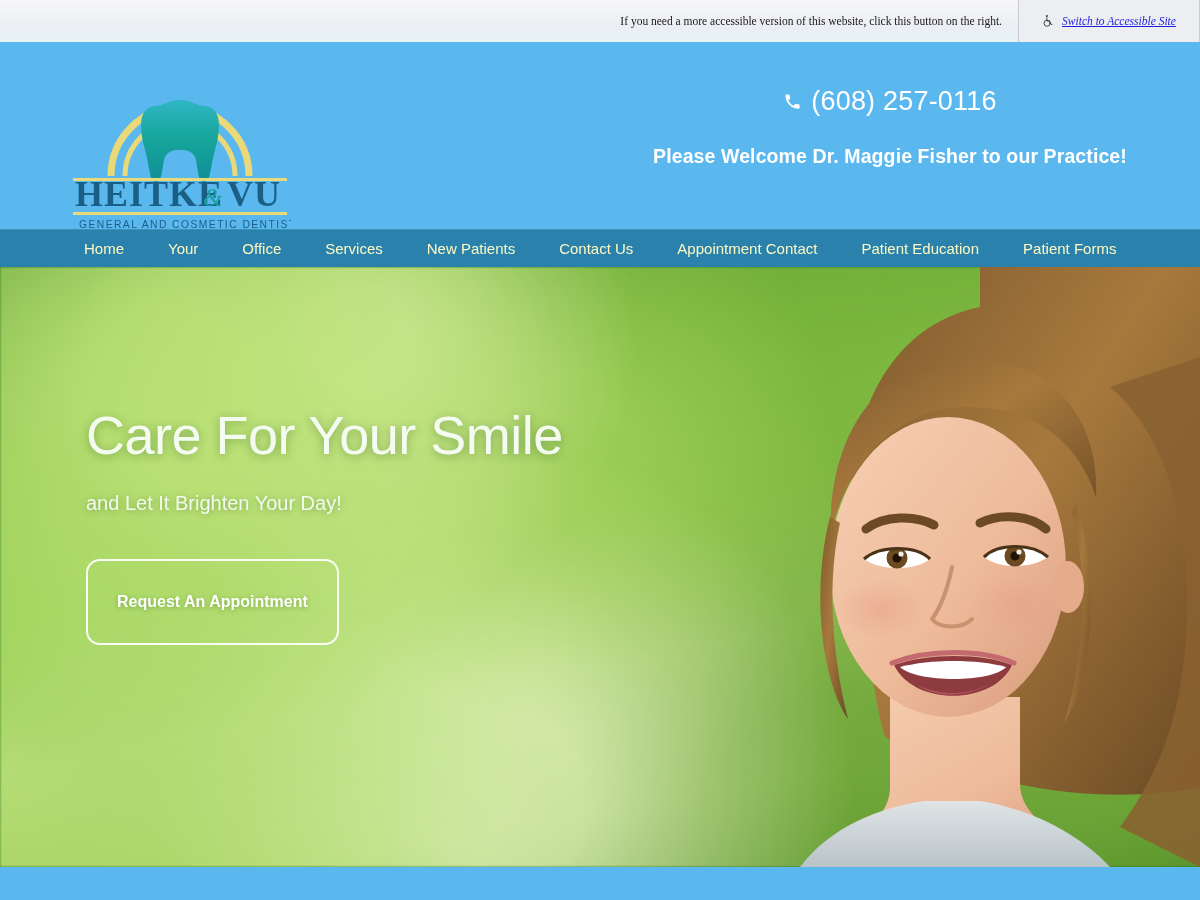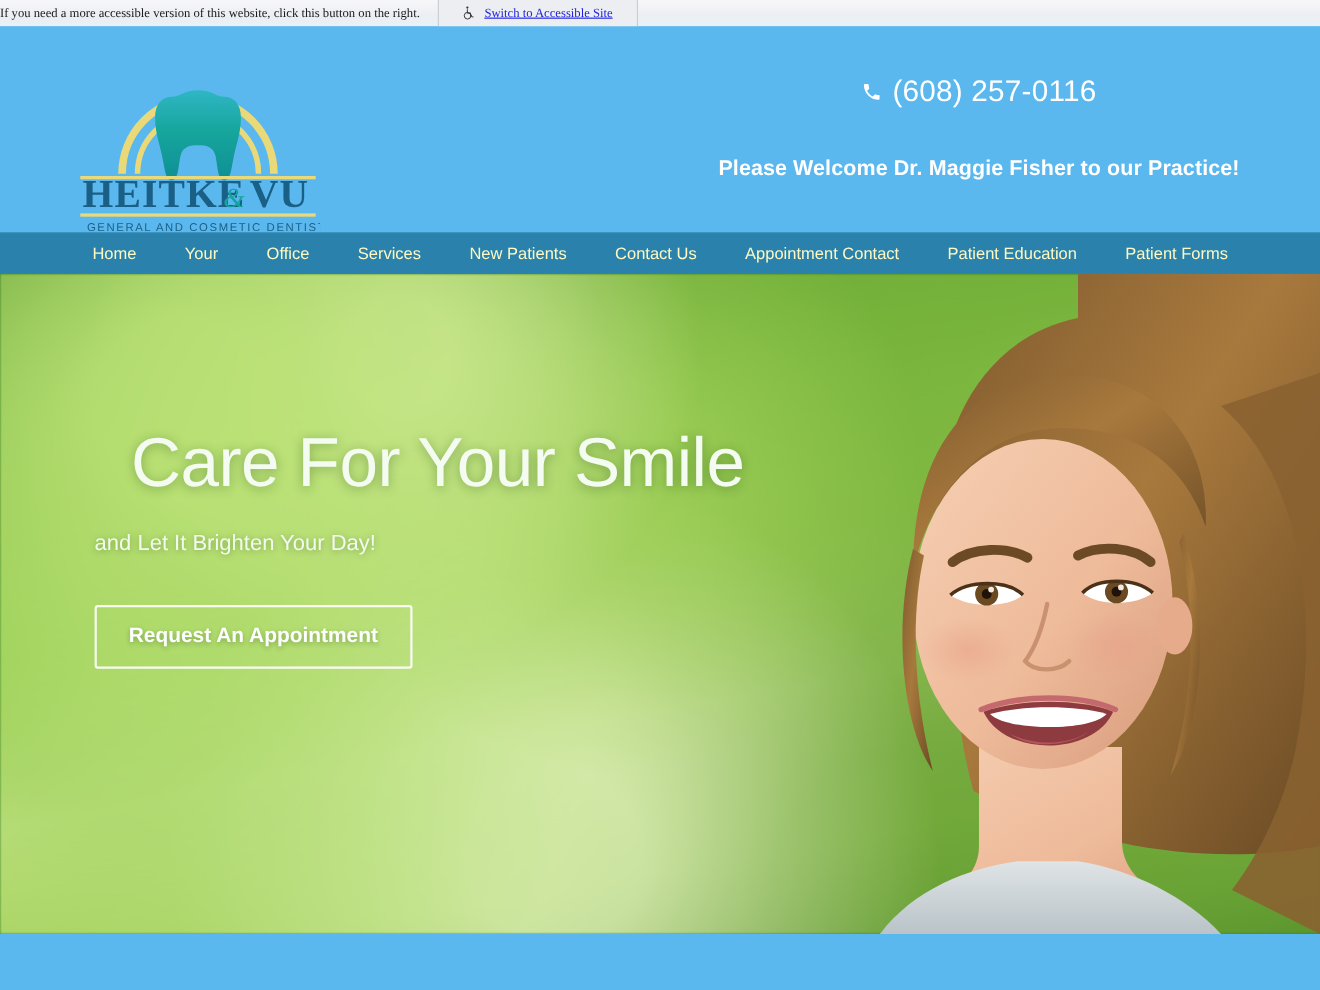--- a/index.html
+++ b/index.html
@@ -4,36 +4,37 @@
 <style>
   * { box-sizing: border-box; margin: 0; padding: 0; }
   html, body {
     width: 1200px; height: 900px;
     font-family: "Liberation Sans", sans-serif;
     overflow: hidden; background: #5bb8ef;
   }
 
   
   .access-bar {
-    height: 24px; width: 1200px;
+    height: 42px; width: 1200px;
     background: linear-gradient(#f7f7fa 0%, #eceef3 60%, #e6f2f7 100%);
-    display: flex; align-items: stretch; justify-content: flex-start;
+    display: flex; align-items: stretch; justify-content: flex-end;
     position: relative;
   }
   .access-msg {
     font-family: "Liberation Serif", serif;
     font-size: 11.5px; color: #1a1a1a;
     display: flex; align-items: center;
     padding-right: 16px;
   }
   .access-btn {
     width: 182px; background: #eceef1;
     border-left: 1px solid #c9ccd2; border-right: 1px solid #c9ccd2;
     display: flex; align-items: center; justify-content: center; gap: 7px;
     cursor: pointer;
+    font-style: italic;
   }
   .wheelchair { width: 13px; height: 14px; display: block; }
   .access-link {
     font-family: "Liberation Serif", serif;
     font-size: 11.5px; color: #1d1ddd;
     text-decoration: underline;
   }
 
   
   .masthead {
@@ -50,21 +51,21 @@
     position: absolute; left: 620px; top: 44px; width: 540px;
     text-align: center;
   }
   .phone-line {
     display: flex; align-items: center; justify-content: center;
     gap: 9px; color: #ffffff;
     font-size: 27px; letter-spacing: .2px;
   }
   .phone-icon { width: 19px; height: 19px; display: block; }
   .welcome-line {
-    margin-top: 43px; color: #ffffff;
+    margin-top: 28px; color: #ffffff;
     font-size: 19.5px; font-weight: bold; letter-spacing: .1px;
   }
 
   
   .navbar {
     width: 1200px; height: 38px;
     background: #2a82ac;
     border-top: 1px solid #3b93bc;
     display: flex; align-items: center;
     padding-left: 84px;
@@ -97,34 +98,33 @@
       radial-gradient(circle at 70% 96%, rgba(96,150,48,.70) 0 14%, rgba(96,150,48,0) 48%),
       linear-gradient(170deg, #4e8f27 0%, #74b23a 22%, #9ccf53 44%, #cfe88f 62%, #a8d25c 80%, #3f7a1f 100%);
     filter: blur(1px);
   }
   
   .portrait { position: absolute; right: 0; top: 0; width: 520px; height: 600px; }
   .portrait svg { display: block; width: 100%; height: 100%; }
 
   .hero-copy { position: absolute; left: 86px; top: 141px; z-index: 4; }
   .hero-title {
-    color: #f4fbf0; font-size: 63px; line-height: 1;
+    color: #f4fbf0; font-size: 54px; line-height: 1;
     font-weight: normal; letter-spacing: -.5px;
     text-shadow: 0 2px 10px rgba(20,60,10,.35);
-    margin-left: 33px;
   }
   .hero-sub {
     margin-top: 30px; color: #f3faee; font-size: 20px;
     text-shadow: 0 1px 6px rgba(20,60,10,.35);
   }
   .hero-cta {
     display: inline-block; margin-top: 44px;
     border: 2px solid rgba(255,255,255,.92);
-    border-radius: 3px; padding: 16px 29px;
-    color: #ffffff; font-size: 19px; font-weight: bold;
+    border-radius: 14px; padding: 32px 29px;
+    color: #ffffff; font-size: 16px; font-weight: bold;
     background: transparent; cursor: pointer;
     text-shadow: 0 1px 5px rgba(20,60,10,.3);
   }
 </style>
 </head>
 <body>
 
 <div class="access-bar">
   <div class="access-msg">If you need a more accessible version of this website, click this button on the right.</div>
   <div class="access-btn">

